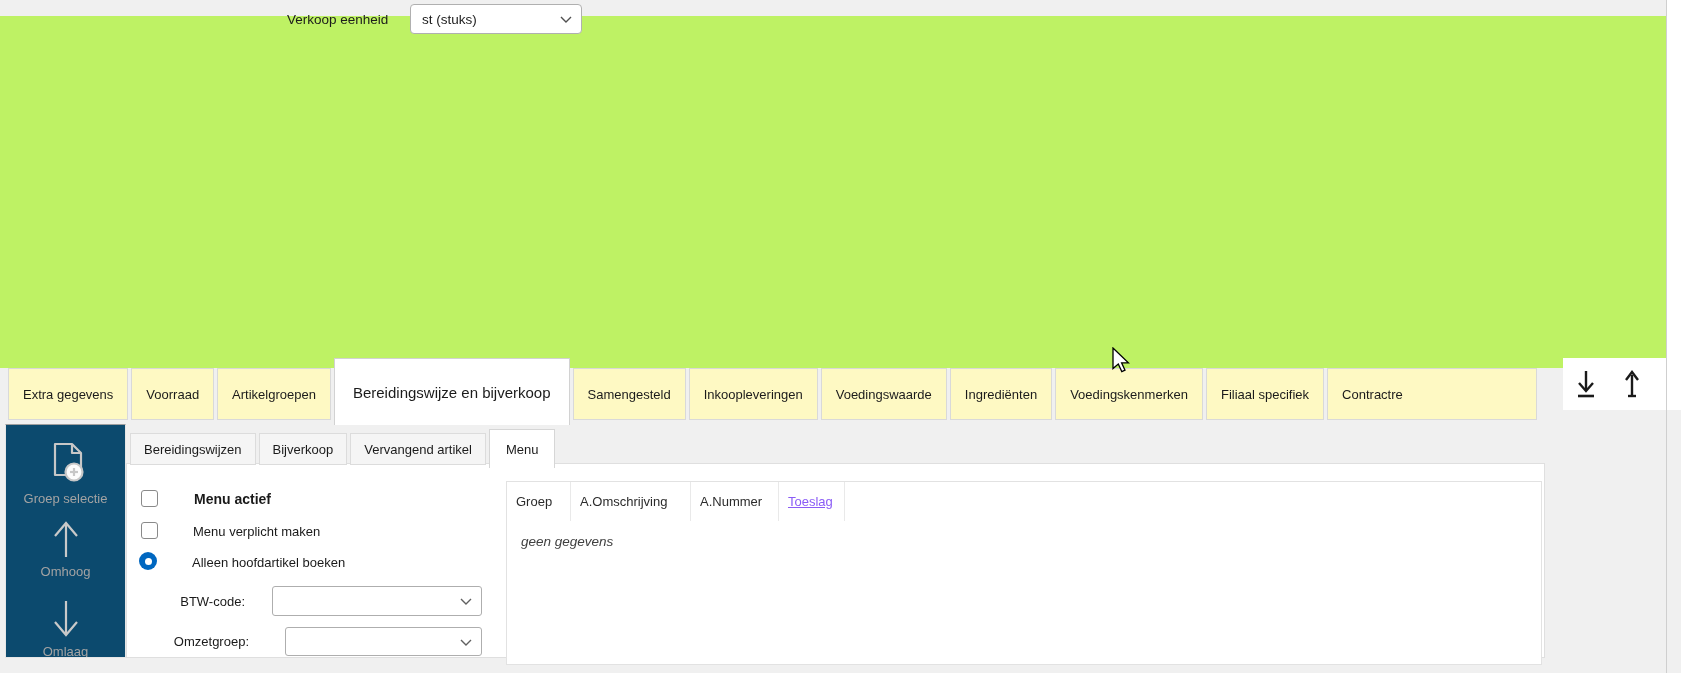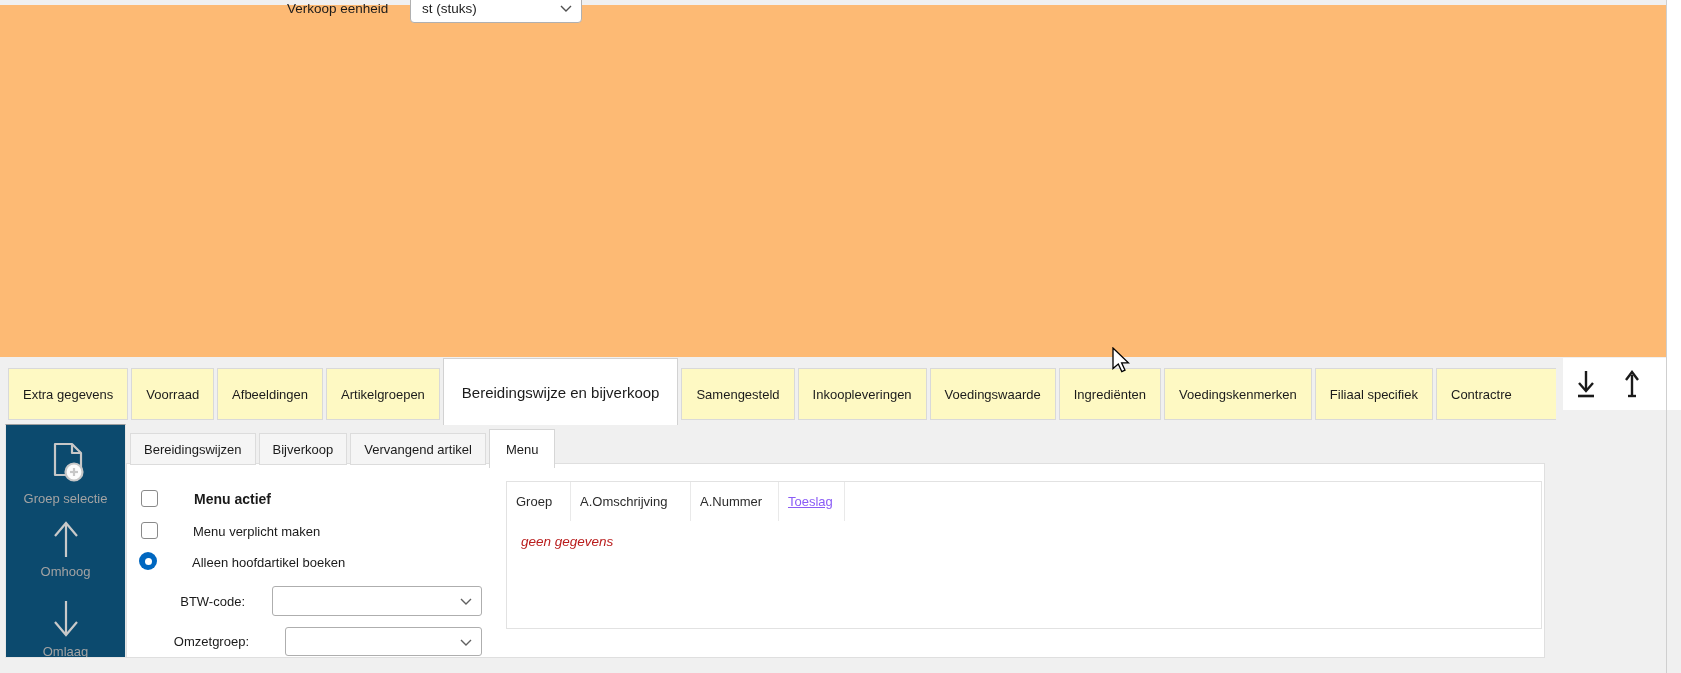--- a/index.html
+++ b/index.html
@@ -1,21 +1,21 @@
 <!DOCTYPE html>
 <html><head>
 <meta charset="utf-8">
 <style>
   * { margin:0; padding:0; box-sizing:border-box; }
   html,body { width:1681px; height:673px; }
   body { font-family:"Liberation Sans", sans-serif; background:#f0f0f0; }
   #page { position:relative; width:1681px; height:673px; overflow:hidden; background:#f0f0f0; }
 
   
-  .top-area { position:absolute; left:0; top:5px; width:1666px; height:352px; background:#fdba74; }
+  .top-area { position:absolute; left:0; top:16px; width:1666px; height:352px; background:#bef264; }
   .right-edge-line { position:absolute; left:1666px; top:0; width:1px; height:673px; background:#cfcfcf; }
   .right-edge-fill { position:absolute; left:1667px; top:0; width:14px; height:410px; background:#ffffff; }
 
   .top-label { position:absolute; left:287px; top:-4px; font-size:13.5px; color:#1b1b1b; }
   .top-combo { position:absolute; left:410px; top:-12px; width:172px; height:30px; background:#fff;
                border:1px solid #b0b0b0; border-radius:4px; display:flex; align-items:center; }
   .top-combo .combo-text { padding-left:11px; font-size:13.5px; color:#1b1b1b; }
   .combo-chevron { position:absolute; right:9px; top:50%; margin-top:-3px; }
 
   
@@ -55,29 +55,29 @@
   .cb-label.bold { font-weight:bold; font-size:14px; }
 
   .radio { position:absolute; width:18px; height:18px; border-radius:50%; background:#0067c0;
            display:flex; align-items:center; justify-content:center; }
   .radio .dot { width:7px; height:7px; border-radius:50%; background:#ffffff; }
 
   .form-label { position:absolute; font-size:13px; color:#1a1a1a; text-align:right; }
   .combo { position:absolute; background:#fff; border:1px solid #aeaeae; border-radius:3px; }
 
   
-  .grid { position:absolute; left:379px; top:17px; width:1036px; height:148px;
+  .grid { position:absolute; left:379px; top:17px; width:1036px; height:184px;
           background:#ffffff; border:1px solid #e2e2e2; }
   .grid-header { display:flex; height:39px; }
   .gh-cell { border-right:1px solid #e9e9e9; padding-left:9px; line-height:39px;
              font-size:13px; color:#2b2b2b; white-space:nowrap; }
   .gh-cell.c0 { width:64px; } .gh-cell.c1 { width:120px; } .gh-cell.c2 { width:88px; }
   .gh-cell.c3 { width:66px; color:#8b5cf6; text-decoration:underline; }
   .gh-fill { flex:1; border-right:none; }
-  .grid-empty { position:absolute; left:14px; top:52px; font-size:13.5px; font-style:italic; color:#b91c1c; }
+  .grid-empty { position:absolute; left:14px; top:52px; font-size:13.5px; font-style:italic; color:#404040; }
 
   .cursor { position:absolute; left:1112px; top:347px; z-index:9; }
 </style>
 </head>
 <body>
 
 <div id="page">
 
   <div class="top-area">
     <div class="top-label">Verkoop eenheid</div>
@@ -87,21 +87,20 @@
           <polyline points="1,1 6,6 11,1" fill="none" stroke="#505050" stroke-width="1.4"></polyline>
         </svg>
     </div>
   </div>
   <div class="right-edge-line"></div>
   <div class="right-edge-fill"></div>
 
   <div class="main-tabs">
     <div class="tab">Extra gegevens</div>
     <div class="tab">Voorraad</div>
-    <div class="tab">Afbeeldingen</div>
     <div class="tab">Artikelgroepen</div>
     <div class="tab active">Bereidingswijze en bijverkoop</div>
     <div class="tab">Samengesteld</div>
     <div class="tab">Inkoopleveringen</div>
     <div class="tab">Voedingswaarde</div>
     <div class="tab">Ingrediënten</div>
     <div class="tab">Voedingskenmerken</div>
     <div class="tab">Filiaal specifiek</div>
     <div class="tab clip">Contractre</div>
   </div>

